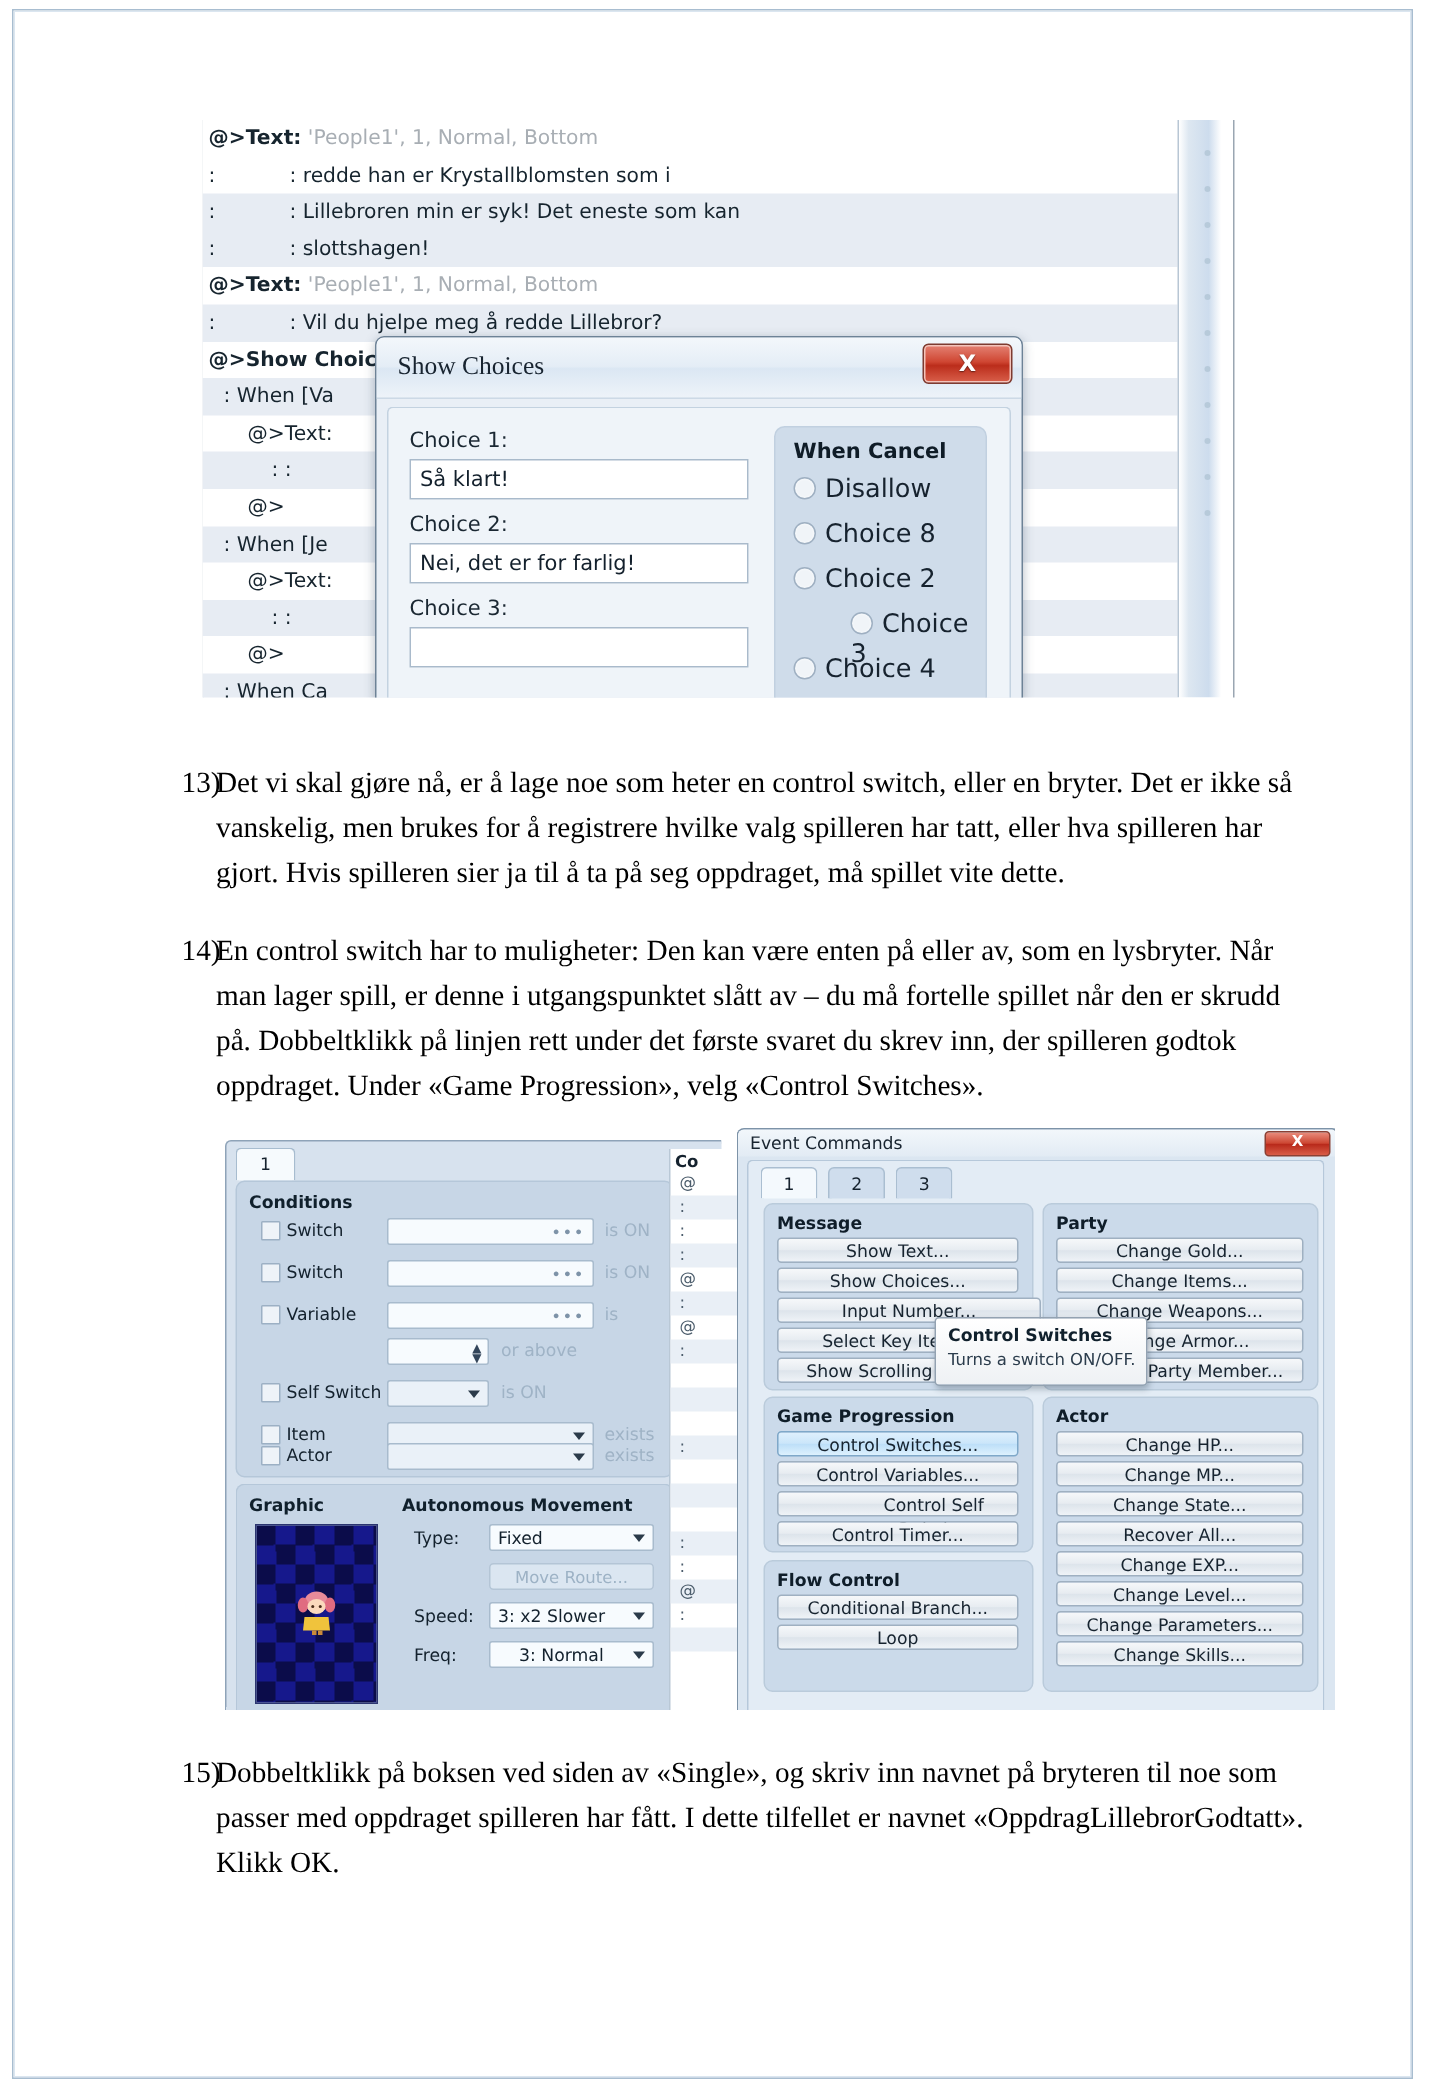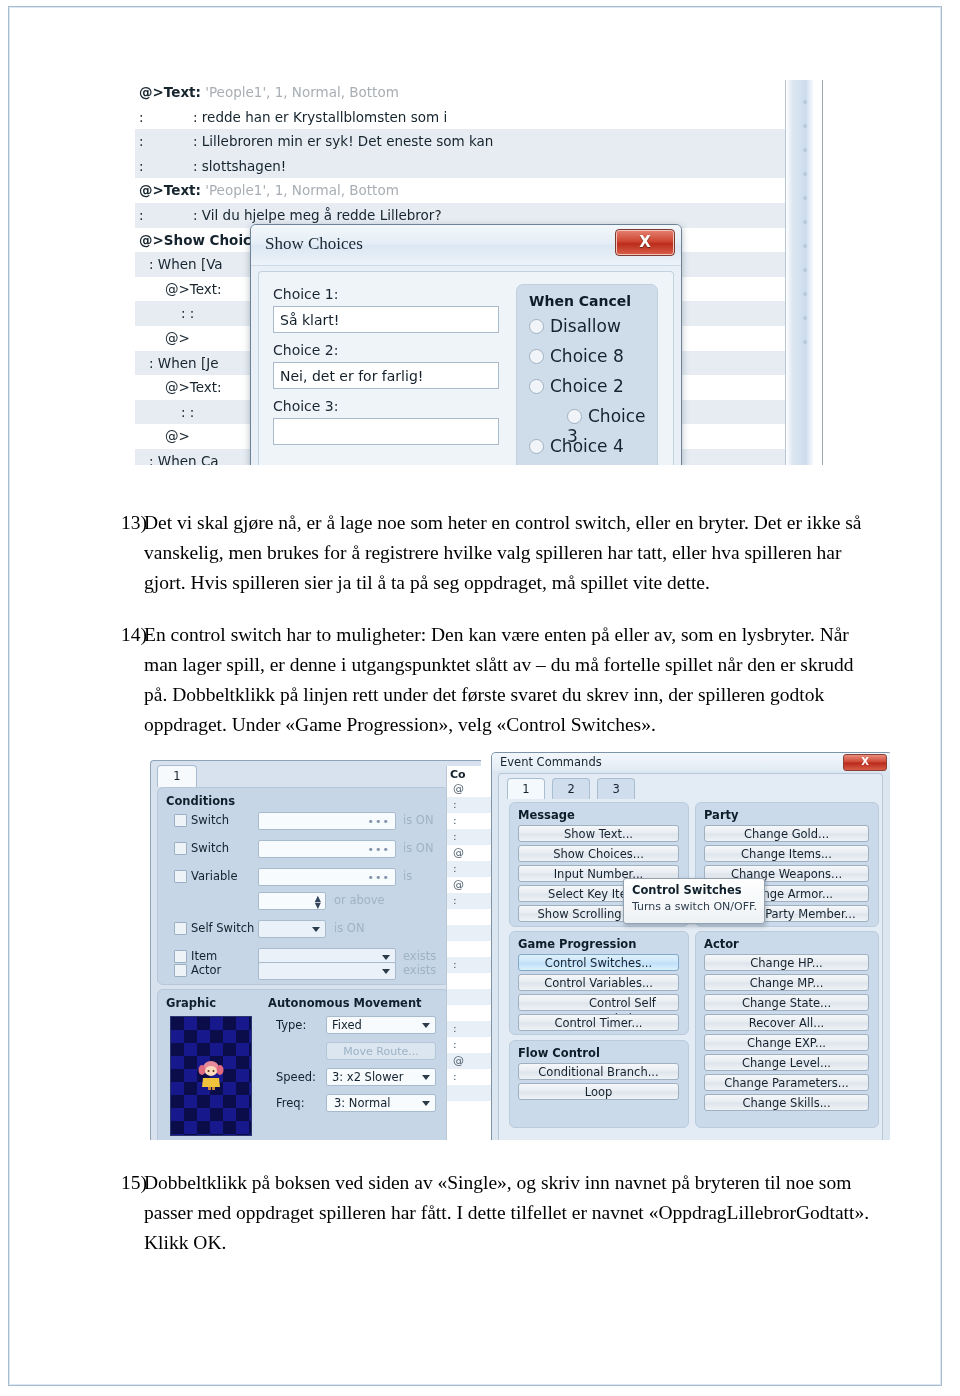--- a/index.html
+++ b/index.html
@@ -437,21 +437,21 @@
 
       <div class="mv-row" style="left:118px;top:28px;">Type:</div>
       <div class="field white" style="left:168px;top:26px;width:110px;line-height:16px;font-size:11.5px;color:#13212d;padding-left:5px;"><span>Fixed</span><span class="caret"></span></div>
 
       <div class="btn-dim" style="left:168px;top:52px;width:110px;">Move Route...</div>
 
       <div class="mv-row" style="left:118px;top:80px;">Speed:</div>
       <div class="field white" style="left:168px;top:78px;width:110px;line-height:16px;font-size:11.5px;color:#13212d;padding-left:5px;"><span>3: x2 Slower</span><span class="caret"></span></div>
 
       <div class="mv-row" style="left:118px;top:106px;">Freq:</div>
-      <div class="field white" style="left:168px;top:104px;width:110px;line-height:16px;font-size:11.5px;color:#13212d;padding-left:7px;"><span>3: Normal</span><span class="caret"></span></div>
+      <div class="field white" style="left:168px;top:104px;width:110px;line-height:16px;font-size:11.5px;color:#13212d;padding-left:19px;"><span>3: Normal</span><span class="caret"></span></div>
     </div>
   </div>
 
   <div class="cmd-strip">
     <div class="hdr">Co</div>
     <div class="r">@</div>
     <div class="r alt">:</div>
     <div class="r">:</div>
     <div class="r alt">:</div>
     <div class="r">@</div>
@@ -482,21 +482,21 @@
       <div class="ec-tabs">
         <span class="tb sel">1</span>
         <span class="tb">2</span>
         <span class="tb">3</span>
       </div>
 
       <div class="ec-group" style="left:10px;top:28px;width:178px;height:123px;">
         <div class="gh">Message</div>
         <div class="ec-btn" style="left:8px;top:22px;width:161px;">Show Text...</div>
         <div class="ec-btn" style="left:8px;top:42px;width:161px;">Show Choices...</div>
-        <div class="ec-btn" style="left:8px;top:62px;width:161px;">Input Number...</div>
+        <div class="ec-btn" style="left:8px;top:62px;width:176px;">Input Number...</div>
         <div class="ec-btn" style="left:8px;top:82px;width:161px;">Select Key Item...</div>
         <div class="ec-btn" style="left:8px;top:102px;width:161px;">Show Scrolling Text...</div>
       </div>
 
       <div class="ec-group" style="left:196px;top:28px;width:182px;height:123px;">
         <div class="gh">Party</div>
         <div class="ec-btn" style="left:8px;top:22px;width:165px;">Change Gold...</div>
         <div class="ec-btn" style="left:8px;top:42px;width:165px;">Change Items...</div>
         <div class="ec-btn" style="left:8px;top:62px;width:165px;">Change Weapons...</div>
         <div class="ec-btn" style="left:8px;top:82px;width:165px;">Change Armor...</div>

